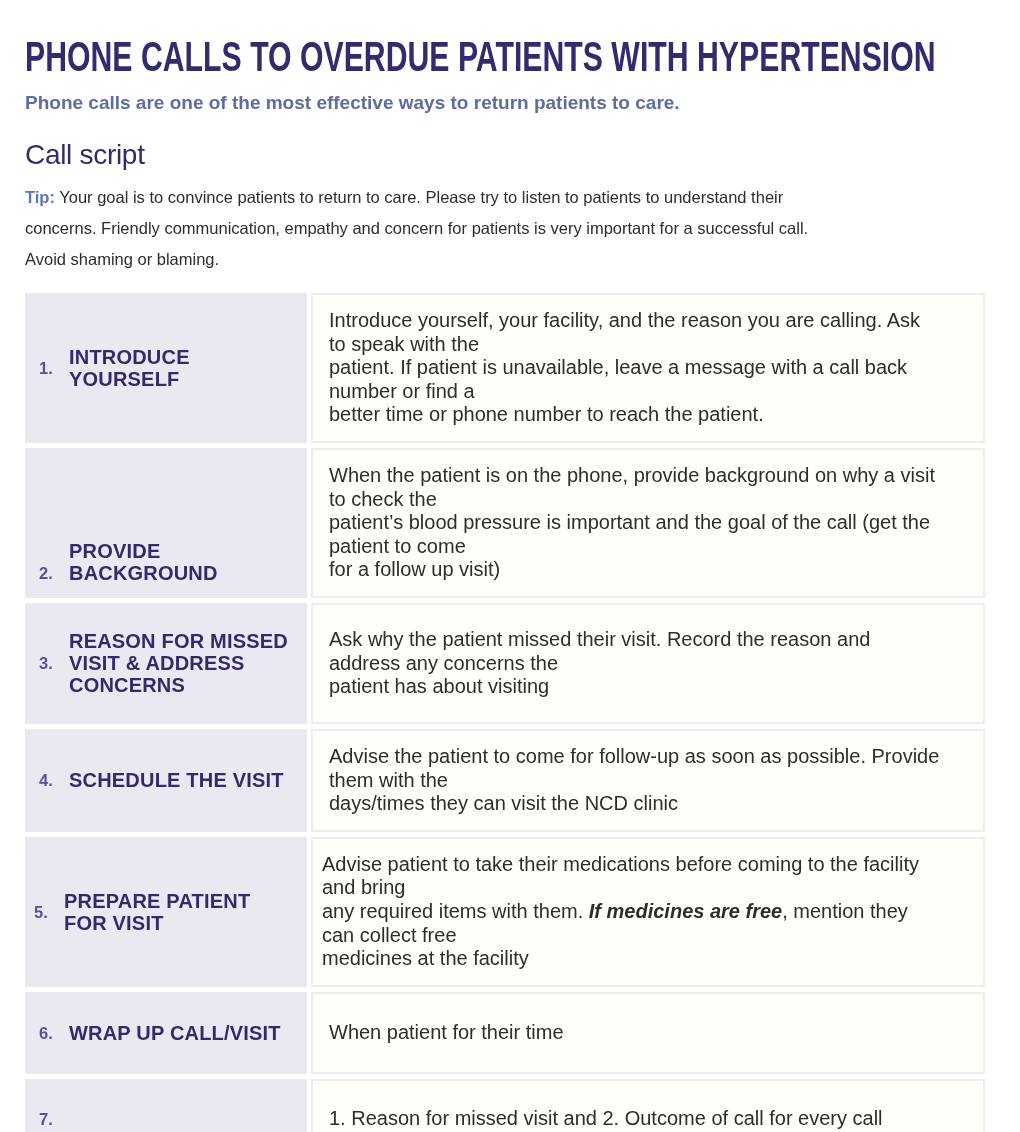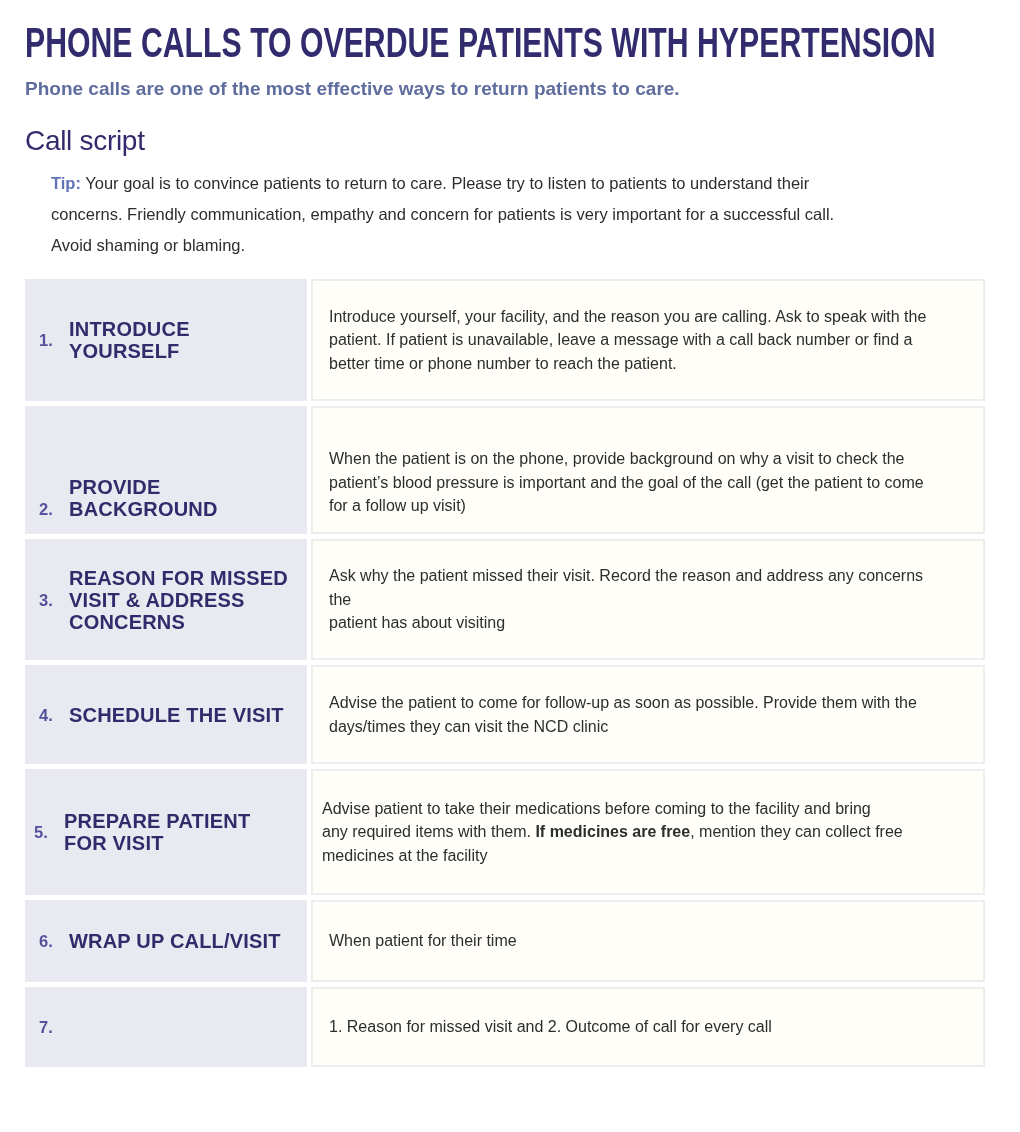--- a/index.html
+++ b/index.html
@@ -13,20 +13,21 @@
     min-height: 1132px;
     padding: 18px 25px 0 25px;
   }
 
   
   h1.page-title {
     height: 50px;
     line-height: 50px;
     white-space: nowrap;
     overflow: visible;
+    margin-top: 14px;
   }
   h1.page-title .condensed {
     display: inline-block;
     transform: scaleX(0.72);
     transform-origin: 0 50%;
     font-size: 42px;
     font-weight: 700;
     letter-spacing: 0px;
     color: var(--c-title, #322c6e);
   }
@@ -43,21 +44,20 @@
     letter-spacing: -0.3px;
     color: var(--c-heading, #312b6b);
   }
   p.tip {
     margin-top: 11px;
     max-width: 945px;
     font-size: 16.5px;
     line-height: 31px;
     color: var(--c-body-text, #2d2d2d);
     white-space: pre-line;
-    margin-left: 26px;
   }
   p.tip .tip-label {
     font-weight: 700;
     color: var(--c-tip-label, #6373b9);
   }
 
   
   .script-table {
     margin-top: 18px;
     width: 960px;
@@ -94,26 +94,26 @@
   }
 
   .cell-right {
     background: var(--c-right-cell-bg, #fffef9);
     border: 2px solid var(--c-cell-border, #ededed);
     display: flex;
     align-items: center;
     padding: 14px 42px 14px 16px;
   }
   .cell-right p {
-    font-size: 16px;
+    font-size: 20px;
     line-height: 23.6px;
     color: var(--c-body-text, #2d2d2d);
     white-space: pre-line;
   }
-  .cell-right p b { font-weight: 700; }
+  .cell-right p b { font-weight: 700; font-style: italic; }
 
   
   .r1 > div { min-height: 122px; }
   .r2 > div { min-height: 128px; align-items: flex-end; }
   .r3 > div { min-height: 121px; }
   .r4 > div { min-height: 99px;  }
   .r5 > div { min-height: 126px; padding-left: 9px; }
   .r6 > div { min-height: 82px;  }
   .r7 > div { min-height: 80px;  }
 </style>

